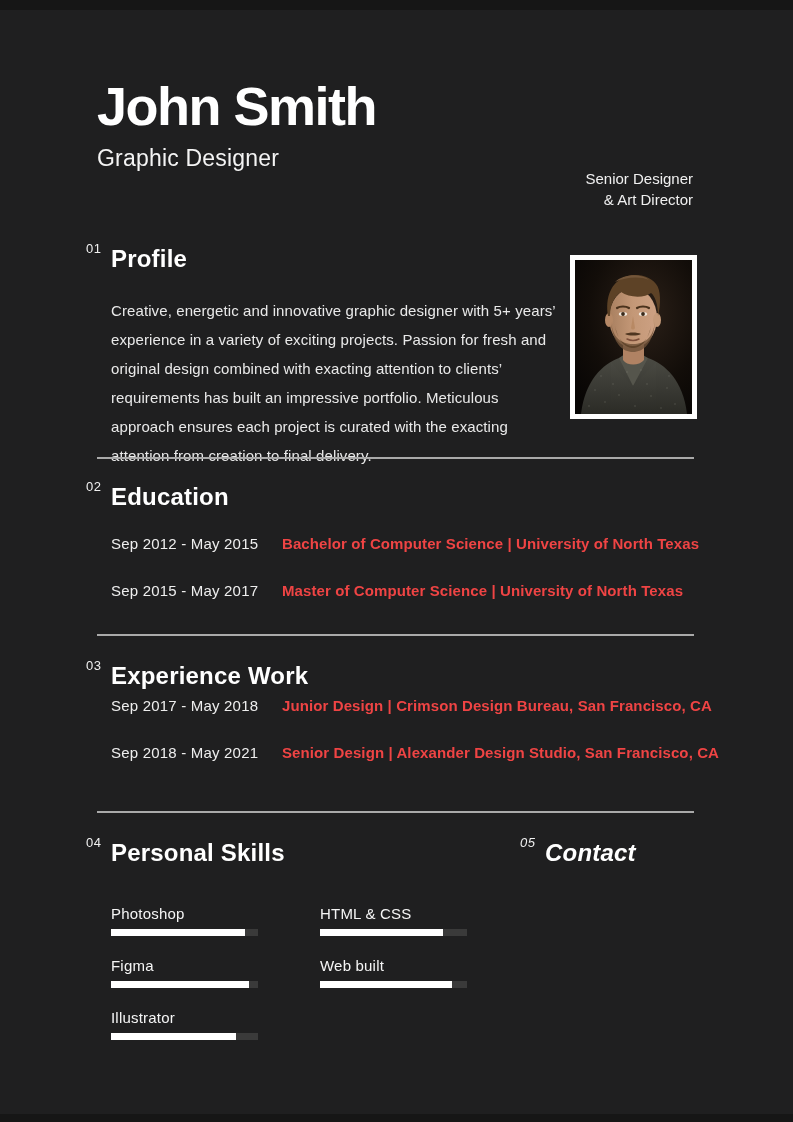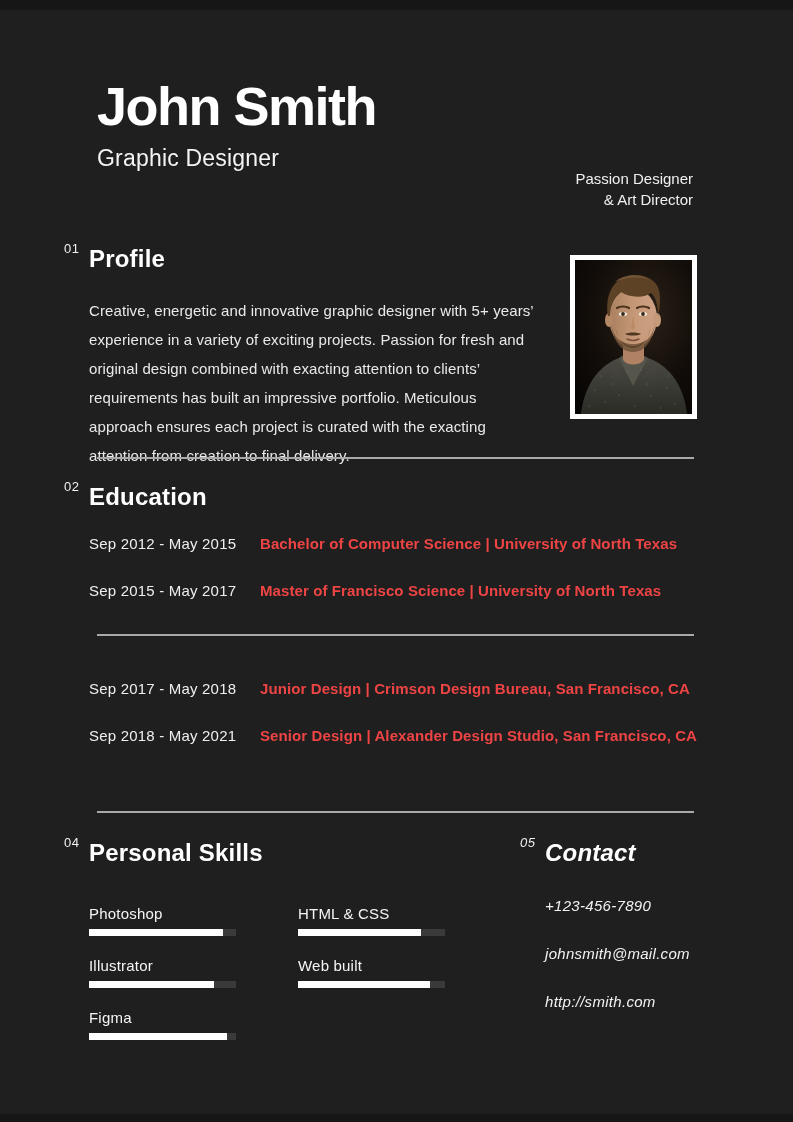--- a/index.html
+++ b/index.html
@@ -39,21 +39,21 @@
     position: absolute;
     top: 168px;
     right: 100px;
     text-align: right;
     font-size: 15px;
     line-height: 21px;
     color: #f0f0f0;
   }
 
   
-  .section { position: absolute; left: 89px; }
+  .section { position: absolute; left: 111px; }
   .section-heading { position: relative; }
   .section-number {
     position: absolute;
     left: -25px;
     top: -4px;
     font-size: 13px;
     font-weight: normal;
     color: #f0f0f0;
     letter-spacing: 0.5px;
   }
@@ -142,21 +142,21 @@
 
 <div class="page">
   <div class="edge-strip top"></div>
   <div class="edge-strip bottom"></div>
 
   <div class="header">
     <div class="name">John Smith</div>
     <div class="job-title">Graphic Designer</div>
   </div>
   <div class="tagline">
-    <div>Passion Designer</div>
+    <div>Senior Designer</div>
     <div>&amp; Art Director</div>
   </div>
 
   <div class="section" style="top: 245px;">
     <div class="section-heading">
       <span class="section-number">01</span>
       <span class="section-title">Profile</span>
     </div>
     <p class="profile-text">Creative, energetic and innovative graphic designer with 5+ years’ experience in a variety of exciting projects. Passion for fresh and original design combined with exacting attention to clients’ requirements has built an impressive portfolio. Meticulous approach ensures each project is curated with the exacting attention from creation to final delivery.</p>
   </div>
@@ -239,29 +239,33 @@
       <span class="section-number">02</span>
       <span class="section-title">Education</span>
     </div>
     <div class="rows">
       <div class="row">
         <div class="row-dates">Sep 2012 - May 2015</div>
         <div class="row-details">Bachelor of Computer Science | University of North Texas</div>
       </div>
       <div class="row">
         <div class="row-dates">Sep 2015 - May 2017</div>
-        <div class="row-details">Master of Francisco Science | University of North Texas</div>
+        <div class="row-details">Master of Computer Science | University of North Texas</div>
       </div>
     </div>
   </div>
 
   <div class="divider" style="top: 634px;"></div>
 
   <div class="section" style="top: 662px;">
-    <div class="rows" style="margin-top: 18px;">
+    <div class="section-heading">
+      <span class="section-number">03</span>
+      <span class="section-title">Experience Work</span>
+    </div>
+    <div class="rows" style="margin-top: 7px;">
       <div class="row">
         <div class="row-dates">Sep 2017 - May 2018</div>
         <div class="row-details">Junior Design | Crimson Design Bureau, San Francisco, CA</div>
       </div>
       <div class="row">
         <div class="row-dates">Sep 2018 - May 2021</div>
         <div class="row-details">Senior Design | Alexander Design Studio, San Francisco, CA</div>
       </div>
     </div>
   </div>
@@ -275,29 +279,29 @@
     </div>
     <div class="skills-cols">
       <div class="skills-col">
         <div class="skill">
           <div class="skill-label">Photoshop</div>
           <div class="skill-bar">
             <div class="skill-fill" style="width: 91%;"></div>
           </div>
         </div>
         <div class="skill">
+          <div class="skill-label">Figma</div>
+          <div class="skill-bar">
+            <div class="skill-fill" style="width: 94%;"></div>
+          </div>
+        </div>
+        <div class="skill">
           <div class="skill-label">Illustrator</div>
           <div class="skill-bar">
             <div class="skill-fill" style="width: 85%;"></div>
-          </div>
-        </div>
-        <div class="skill">
-          <div class="skill-label">Figma</div>
-          <div class="skill-bar">
-            <div class="skill-fill" style="width: 94%;"></div>
           </div>
         </div>
       </div>
       <div class="skills-col">
         <div class="skill">
           <div class="skill-label">HTML &amp; CSS</div>
           <div class="skill-bar">
             <div class="skill-fill" style="width: 84%;"></div>
           </div>
         </div>
@@ -309,19 +313,14 @@
         </div>
       </div>
     </div>
   </div>
 
   <div class="section" style="top: 839px; left: 545px; font-style: italic;">
     <div class="section-heading">
       <span class="section-number">05</span>
       <span class="section-title">Contact</span>
     </div>
-    <div class="contact-items">
-      <div class="contact-item">+123-456-7890</div>
-      <div class="contact-item">johnsmith@mail.com</div>
-      <div class="contact-item">http://smith.com</div>
-    </div>
   </div>
 </div>
 
 </body></html>

